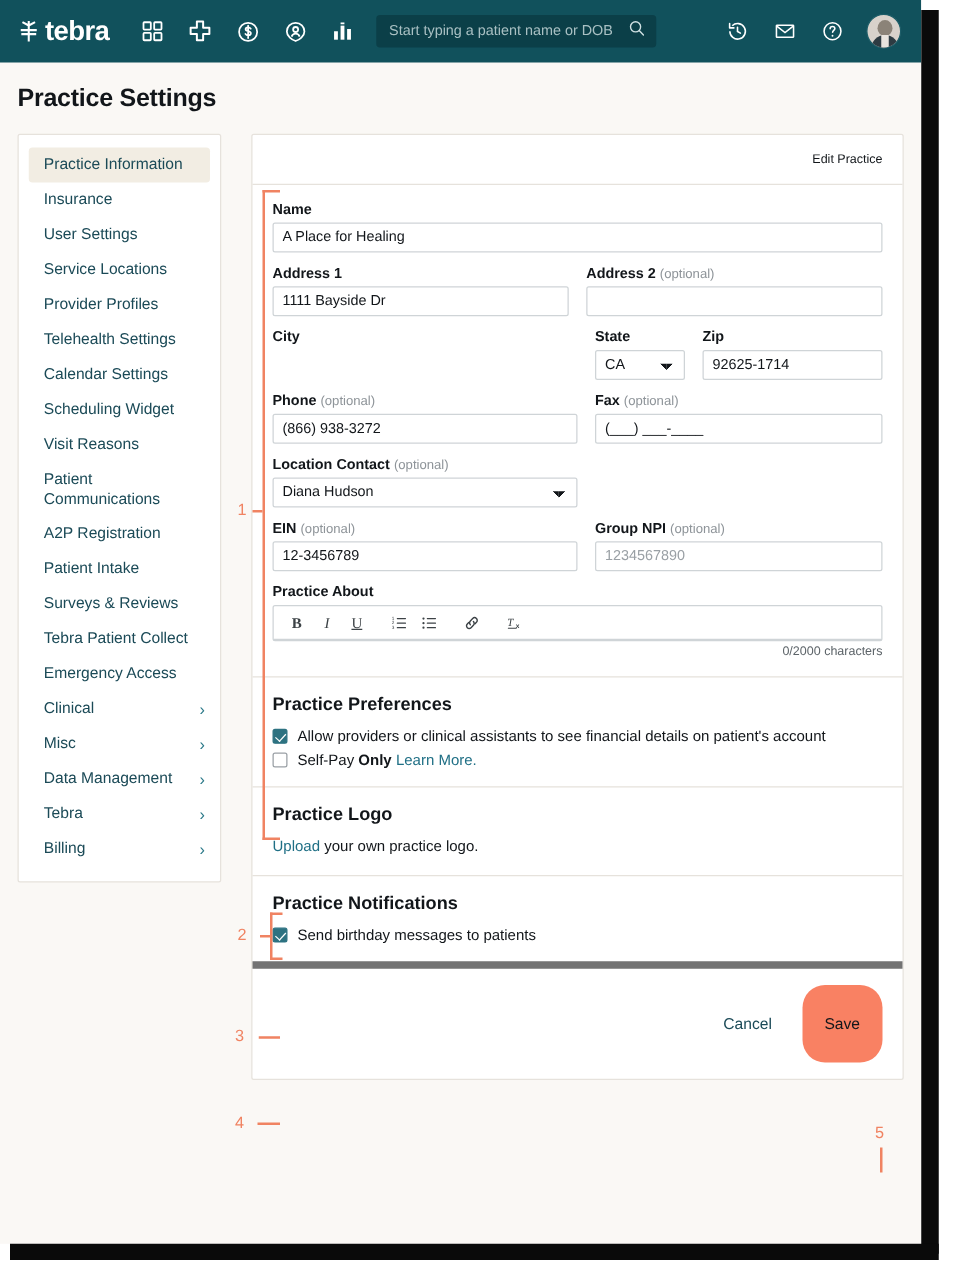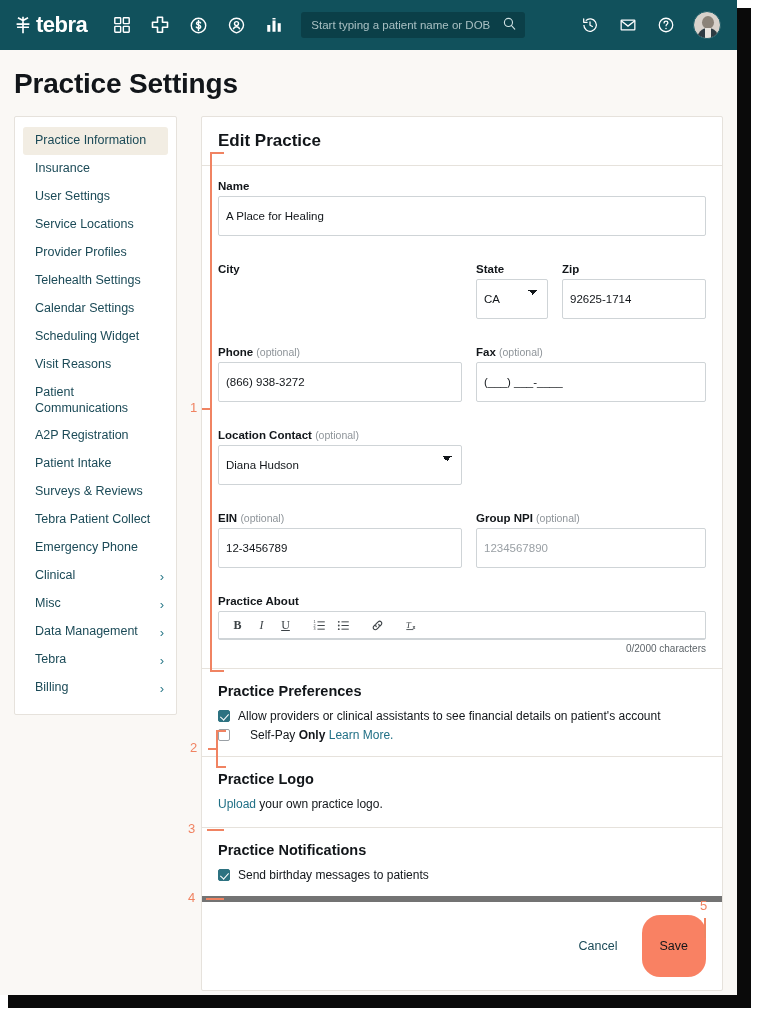--- a/index.html
+++ b/index.html
@@ -107,21 +107,21 @@
     background: #2d3b42;
   }
   #avatar .av-shirt {
     position: absolute; left: 11px; top: 16px;
     width: 6px; height: 14px;
     background: #e8e4de;
   }
 
   
   #page-title {
-    font-size: 28px;
+    font-size: 20px;
     font-weight: bold;
     color: #12161a;
     padding: 18px 0 16px 14px;
     letter-spacing: -0.2px;
   }
 
   
   #content { display: flex; padding: 0 14px; align-items: flex-start; }
 
   
@@ -162,24 +162,25 @@
   #main {
     flex: 1;
     margin-left: 24px;
     background: #ffffff;
     border: 1px solid #e6e2dc;
     border-radius: 2px;
     position: relative;
   }
   .panel-head {
     padding: 14px 16px;
-    font-size: 17px;
-    font-weight: bold;
+    font-size: 10px;
+    font-weight: normal;
     color: #12161a;
     border-bottom: 1px solid #e6e2dc;
+    text-align: right;
   }
   .section {
     padding: 14px 16px 14px 16px;
     border-bottom: 1px solid #e6e2dc;
   }
   .section.last { border-bottom: 6px solid #737373; }
   .sec-title {
     font-size: 14.5px;
     font-weight: bold;
     color: #12161a;
@@ -188,25 +189,25 @@
 
   
   .fl {
     font-size: 11.5px;
     font-weight: bold;
     color: #12161a;
     margin-bottom: 4px;
     display: block;
   }
   .fl .opt { font-weight: normal; color: #8e9499; font-size: 10.5px; }
-  .field { margin-bottom: 27px; }
+  .field { margin-bottom: 11px; }
   .row { display: flex; gap: 14px; }
   input.ti, select.ti {
     width: 100%;
-    height: 40px;
+    height: 24px;
     border: 1px solid #cfd4d7;
     border-radius: 2px;
     padding: 0 7px;
     font-size: 11.5px;
     color: #12161a;
     font-family: "Liberation Sans", sans-serif;
     background: #ffffff;
     outline: none;
   }
   input.ti::placeholder { color: #9aa0a5; }
@@ -456,21 +457,21 @@
       <div class="side-item">
         <span>Patient Intake</span>
       </div>
       <div class="side-item">
         <span>Surveys &amp; Reviews</span>
       </div>
       <div class="side-item">
         <span>Tebra Patient Collect</span>
       </div>
       <div class="side-item">
-        <span>Emergency Phone</span>
+        <span>Emergency Access</span>
       </div>
       <div class="side-item">
         <span>Clinical</span>
         <span class="chev">›</span>
       </div>
       <div class="side-item">
         <span>Misc</span>
         <span class="chev">›</span>
       </div>
       <div class="side-item">
@@ -491,20 +492,30 @@
 
       <div class="panel-head">Edit Practice</div>
 
       <div class="section">
 
         <div class="field">
           <label class="fl">Name</label>
           <input class="ti" type="text" value="A Place for Healing" style="">
         </div>
 
+        <div class="row">
+          <div class="field" style="flex:1;">
+            <label class="fl"><span>Address 1</span></label>
+            <input class="ti" type="text" value="1111 Bayside Dr" style="">
+          </div>
+          <div class="field" style="flex:1;">
+            <label class="fl"><span>Address 2</span> <span class="opt">(optional)</span></label>
+            <input class="ti" type="text" value="" style="">
+          </div>
+        </div>
 
         <div class="row">
           <div class="field" style="flex:0 0 244px;">
             <label class="fl"><span>City</span></label>
           </div>
           <div class="field" style="flex:0 0 72px;">
             <label class="fl"><span>State</span></label>
             <select class="ti">
               <option>CA</option>
             </select>
@@ -591,21 +602,21 @@
           <div class="char-count">0/2000 characters</div>
         </div>
       </div>
 
       <div class="section">
         <div class="sec-title">Practice Preferences</div>
         <div class="cbrow">
           <div class="cb checked"></div>
           <span class="cbtext">Allow providers or clinical assistants to see financial details on patient's account</span>
         </div>
-        <div class="cbrow" style="margin-bottom:0;gap:12px;">
+        <div class="cbrow" style="margin-bottom:0;">
           <div class="cb"></div>
           <span class="cbtext">
             <span>Self-Pay </span><b>Only</b>
             <span class="lnk">Learn More.</span>
           </span>
         </div>
       </div>
 
       <div class="section">
         <div class="sec-title">Practice Logo</div>

